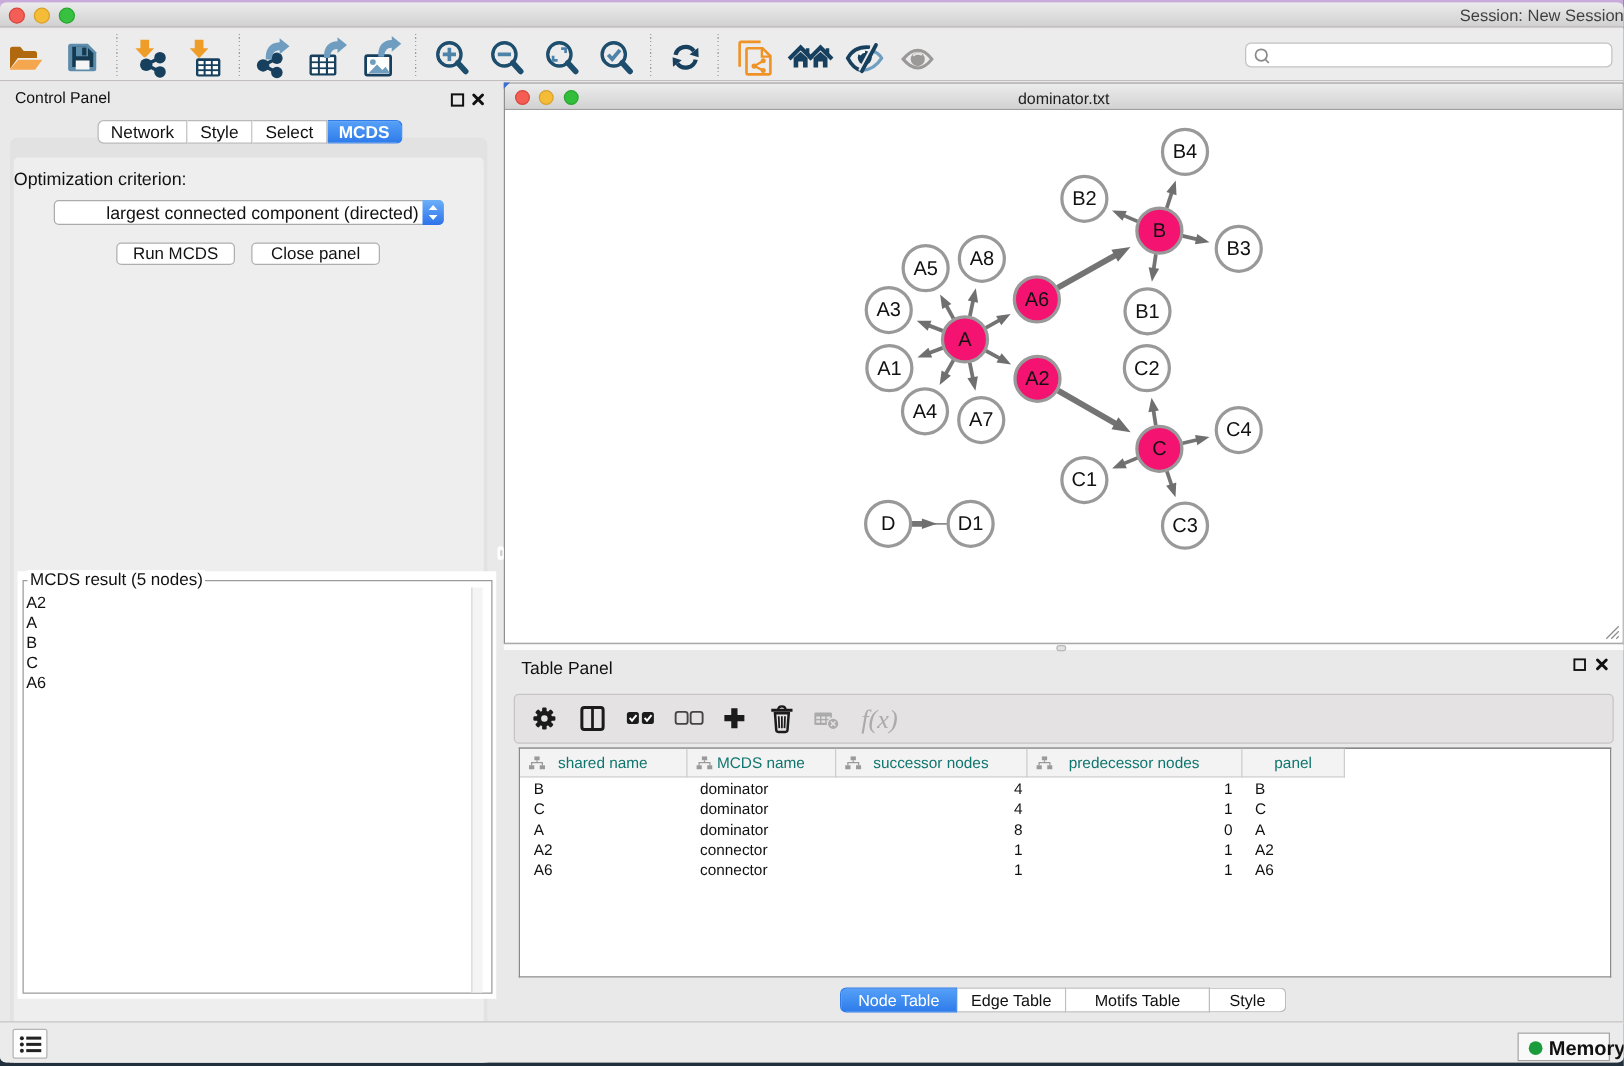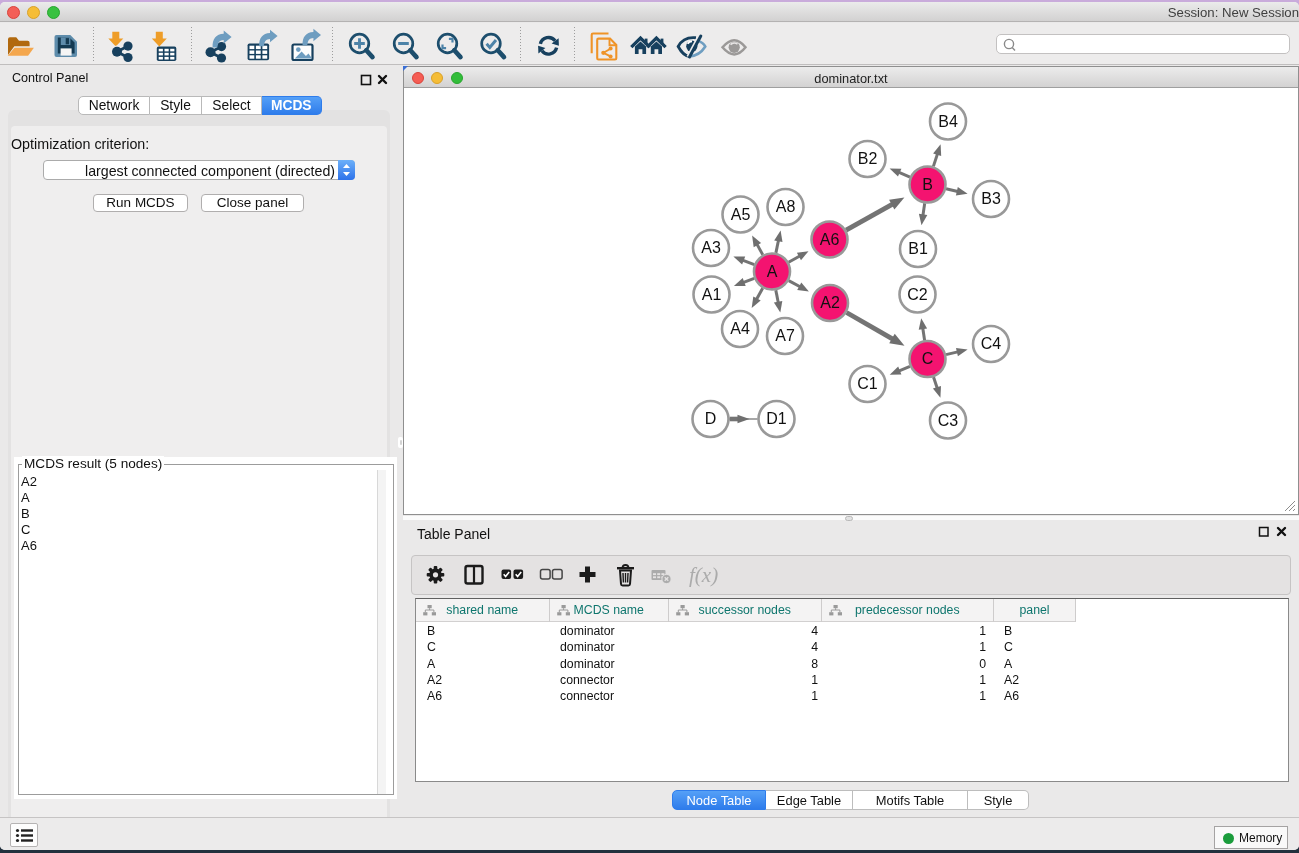--- a/index.html
+++ b/index.html
@@ -84,21 +84,21 @@
   display:flex; align-items:center; justify-content:center; }
 #tp-tabs .tab:first-child { border-radius:5px 0 0 5px; border-left:1px solid #bdbdbd; }
 #tp-tabs .tab:last-child { border-radius:0 5px 5px 0; }
 #tp-tabs .tab.sel { background:linear-gradient(#55a0f7,#2e7ceb); border-color:#2e7ceb; color:#fff; }
 
 #statusbar { position:absolute; left:0; top:815px; width:100%; height:33px;
   border-top:1px solid #c6c4c4; background:#ecebeb; }
 #list-btn { position:absolute; left:10px; top:5px; width:28px; height:24px; background:#fdfdfd;
   border:1px solid #b5b3b3; border-radius:2px; }
 #mem-btn { position:absolute; right:11px; top:8px; width:74px; height:23px; background:#f9f9f9;
-  border:1px solid #a5a3a3; font-size:12px; color:#111; }
+  border:1px solid #a5a3a3; font-size:16px; color:#111;font-weight:bold; }
 #mem-btn .dot { position:absolute; left:8px; top:5.5px; width:11px; height:11px; border-radius:50%;
   background:#1a9c3c; }
 #mem-btn .txt { position:absolute; left:24px; top:4px; }
 </style>
 </head>
 <body>
 <div id="deskTop"></div>
 <div id="app">
 
   <div id="titlebar">

